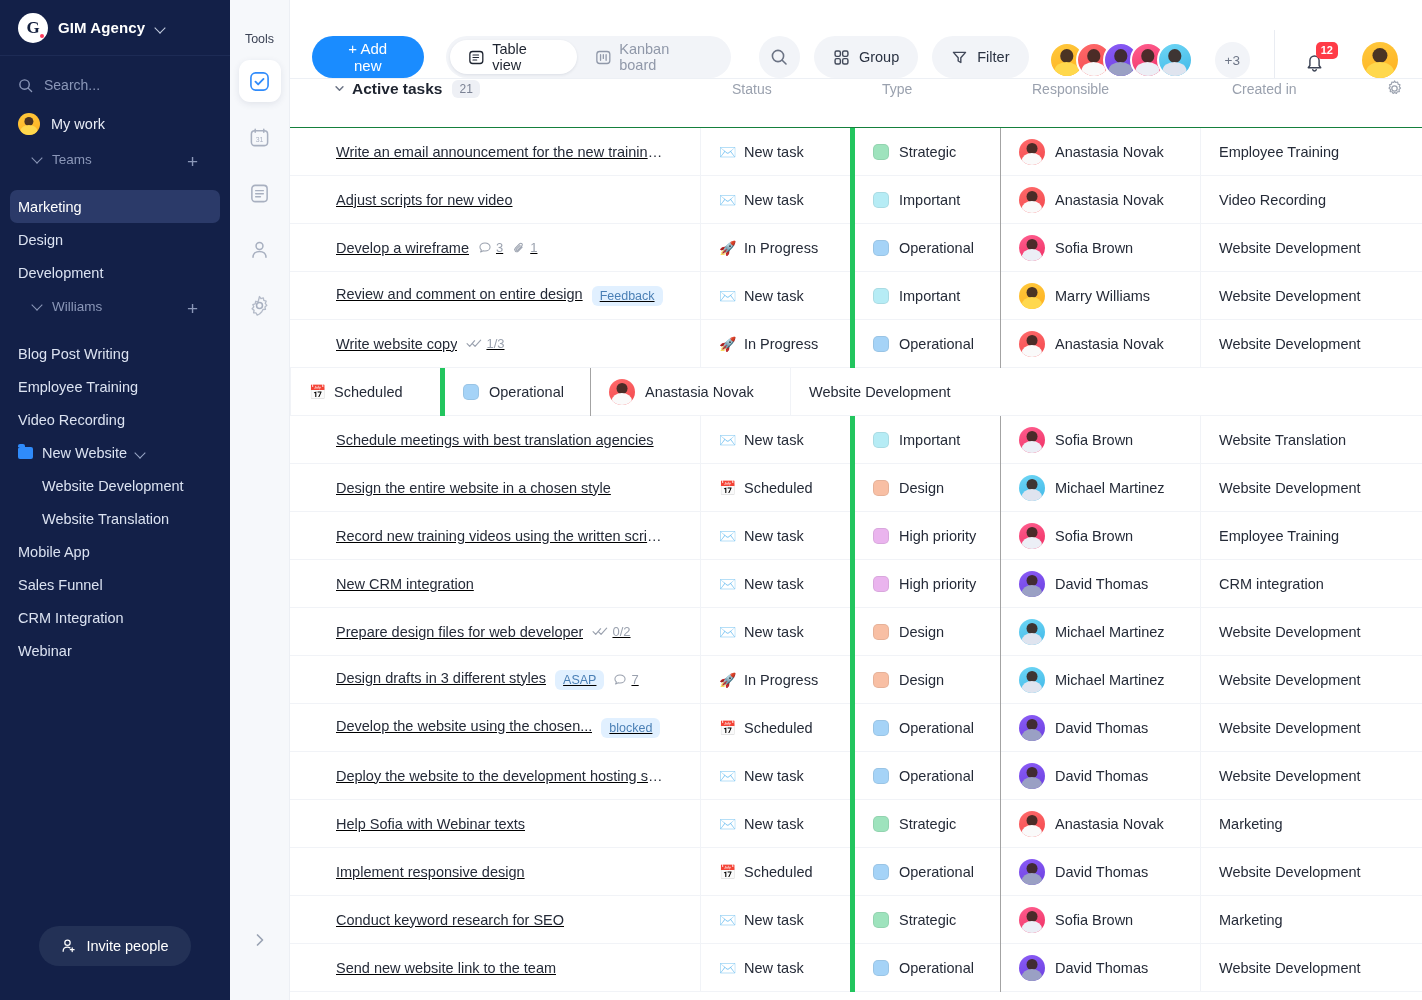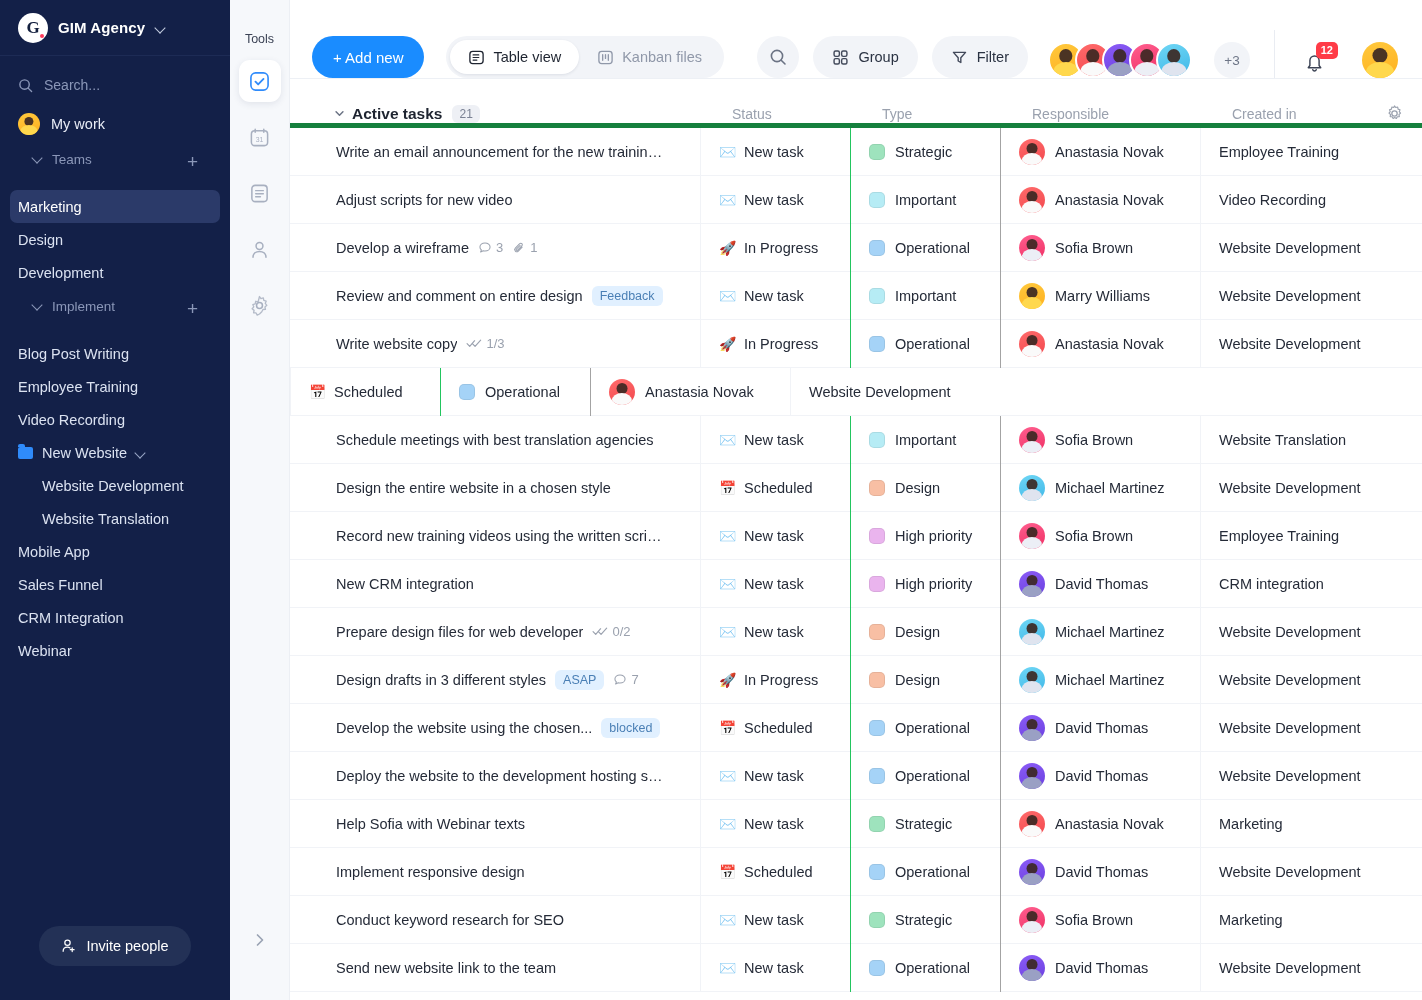--- a/index.html
+++ b/index.html
@@ -165,37 +165,37 @@
   }
   .divider-v { width:1px; height:48px; background:#e9ecf2; margin: 0 14px 0 10px; }
   .bell { position:relative; cursor:pointer; color:#3b4254; }
   .badge {
     position:absolute; top:-9px; right:-12px; background:#ff3b47; color:#fff;
     font-size:11px; border-radius:5px; padding: 1.5px 5px; font-weight:600; line-height:1.25;margin-left:36px;
   }
 
   
   .tbl-head {
-    display:flex; align-items:flex-end; height: 49px; padding-left: 14px;
-    border-bottom: 5px solid #15803d; flex:none;
+    display:flex; align-items:flex-start; height: 49px; padding-left: 14px;
+    border-bottom: 1px solid #15803d; flex:none;
   }
   .grp-toggle { width:22px; display:flex; align-items:center; justify-content:center; color:#6b7384; cursor:pointer;}
   .grp-title { font-size:15.5px; color:#1e2430; font-weight:600; margin-left: 2px;}
   .grp-count {
     background:#eef0f5; color:#7b8294; font-size:12px; border-radius:6px;
     padding: 2px 7px; margin-left: 10px;
   }
   .col-h { font-size:14px; color:#9aa1ae; }
   .gear-cell { display:flex; align-items:center; justify-content:center; color:#9aa1ae; cursor:pointer;}
 
   .rows { flex:1; overflow:hidden; }
   .row { display:flex; align-items:center; height:48px; border-bottom:1px solid #f1f3f7; }
-  .c-task  { width:410px; flex:0 0 410px; padding-left:46px; display:flex; align-items:center; gap:9px; min-width:0;}
+  .c-task  { width:410px; flex:0 0 410px; padding-left:46px; display:flex; gap:9px; min-width:0;text-decoration:underline;}
   .c-status{ width:150px; flex:0 0 150px; display:flex; align-items:center; gap:8px; border-left:1px solid #f1f3f7; height:48px; padding-left:18px;}
-  .c-type  { width:150px; flex:0 0 150px; display:flex; align-items:center; gap:10px; border-left:1px solid #22c55e; height:48px; padding-left:18px;}
+  .c-type  { width:150px; flex:0 0 150px; display:flex; align-items:center; gap:10px; border-left:5px solid #22c55e; height:48px; padding-left:18px;}
   .c-resp  { width:200px; flex:0 0 200px; display:flex; align-items:center; gap:10px; border-left:1px solid #a3a3a3; height:48px; padding-left:18px;}
   .c-proj  { flex:1; display:flex; align-items:center; border-left:1px solid #f1f3f7; height:48px; padding-left:18px; min-width:0;}
 
   .hdr-row { display:flex; align-items:center; flex:none; }
   .h-task{ width:410px; flex:0 0 410px; display:flex; align-items:center; padding-left:24px;}
   .h-status{ width:150px; flex:0 0 150px; padding-left:18px;}
   .h-type{ width:150px; flex:0 0 150px; padding-left:18px;}
   .h-resp{ width:200px; flex:0 0 200px; padding-left:18px;}
   .h-proj{ flex:1; padding-left:18px; display:flex; align-items:center; justify-content:space-between; padding-right:18px;}
 
@@ -252,21 +252,21 @@
     </div>
     <div class="sb-item">
       <span>Design</span>
     </div>
     <div class="sb-item">
       <span>Development</span>
     </div>
 
     <div class="sb-section">
       <span class="chev"></span>
-      <span>Implement</span>
+      <span>Williams</span>
       <span class="plus">+</span>
     </div>
 
     <div class="sb-item">
       <span>Blog Post Writing</span>
       </div>
     <div class="sb-item">
       <span>Employee Training</span>
       </div>
     <div class="sb-item">
@@ -361,21 +361,21 @@
             <rect x="2" y="2.5" width="14" height="13" rx="3" stroke="currentColor" stroke-width="1.4"></rect>
             <path d="M5.4 6.3h6M5.4 9h6M5.4 11.7h4" stroke="currentColor" stroke-width="1.3" stroke-linecap="round"></path>
           </svg>
           <span>Table view</span>
         </div>
         <div class="seg-item">
           <svg width="17" height="17" viewBox="0 0 18 18" fill="none">
             <rect x="2" y="2.5" width="14" height="13" rx="3" stroke="currentColor" stroke-width="1.4"></rect>
             <path d="M6 6v6M9 6v4M12 6v6" stroke="currentColor" stroke-width="1.4" stroke-linecap="round"></path>
           </svg>
-          <span>Kanban files</span>
+          <span>Kanban board</span>
         </div>
       </div>
 
       <div class="spacer"></div>
 
       <button class="icon-round">
         <svg width="18" height="18" viewBox="0 0 18 18" fill="none">
           <circle cx="8" cy="8" r="5.6" stroke="currentColor" stroke-width="1.6"></circle>
           <line x1="12.2" y1="12.2" x2="16" y2="16" stroke="currentColor" stroke-width="1.6" stroke-linecap="round"></line>
         </svg>

